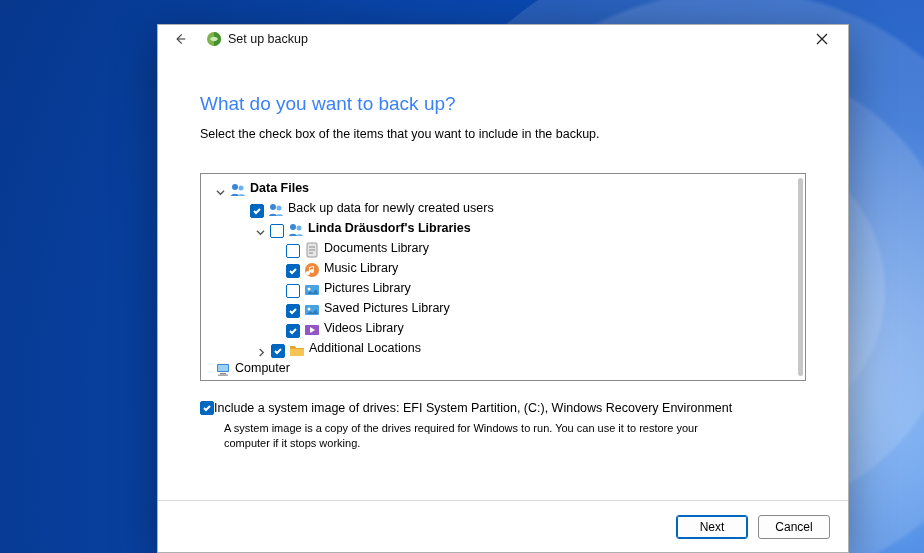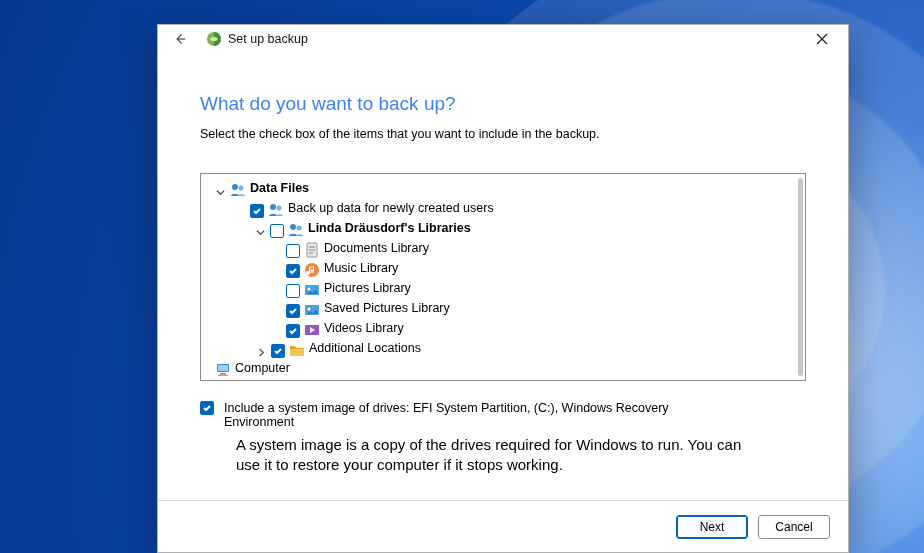--- a/index.html
+++ b/index.html
@@ -117,25 +117,25 @@
   .chk{
     width:14px;height:14px;border:1.5px solid #0067c0;border-radius:2px;
     display:inline-flex;align-items:center;justify-content:center;
     background:#fff;cursor:pointer;flex-shrink:0;
   }
   .chk.checked{background:#0067c0;}
   .chk.checked svg path{stroke:#fff}
   .ico{width:16px;height:16px;display:inline-flex;align-items:center;justify-content:center;flex-shrink:0}
   .bold{font-weight:700}
   .sys-row{
-    display:flex;align-items:flex-start;gap:10px;margin:20px 0 6px 0;
+    display:flex;align-items:flex-start;margin:20px 0 6px 0;
     max-width:540px;
   }
   .sys-note{
-    font-size:15px;color:#000;margin-left:36px;max-width:520px;line-height:1.35;
+    font-size:11px;color:#000;margin-left:24px;max-width:520px;line-height:1.35;
   }
   .footer{
     height:52px;
     border-top:1px solid #d9d9d9;
     display:flex;align-items:center;justify-content:flex-end;
     gap:10px;padding-right:18px;background:#fff;
   }
   .btn{
     min-width:72px;height:24px;
     border:1px solid #8a8a8a;

